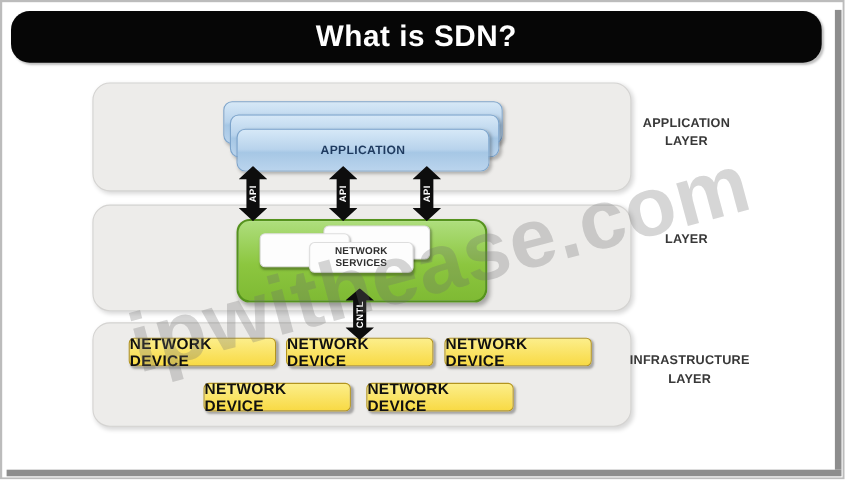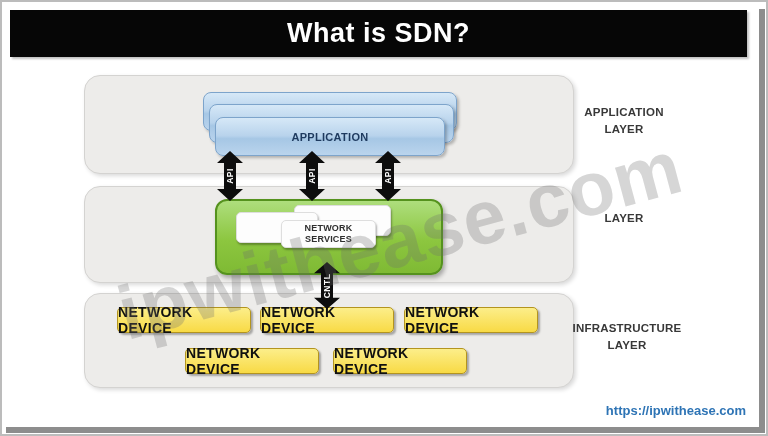--- a/index.html
+++ b/index.html
@@ -9,20 +9,21 @@
   }
   
   .frame{position:absolute;inset:0;border:2px solid #bcbcbc;z-index:40;pointer-events:none;}
   .frame-right{position:absolute;top:9px;right:3px;bottom:9px;width:6px;background:#8d8d8d;z-index:41;pointer-events:none;}
   .frame-bottom{position:absolute;left:6px;right:3px;bottom:3px;height:6px;background:#8d8d8d;z-index:41;pointer-events:none;}
 
   .titlebar{
     position:absolute;left:10px;top:10px;width:737px;height:47px;background:#060606;
     display:flex;align-items:center;justify-content:center;z-index:3;
     box-shadow:2px 2px 2px rgba(0,0,0,0.25);
+    border-radius:17px;
   }
   .titlebar span{color:#ffffff;font-size:27px;font-weight:bold;letter-spacing:0.5px;}
 
   .panel{
     position:absolute;left:84px;width:488px;background:#edecea;
     border:1px solid #d4d3d1;border-radius:16px;
     box-shadow:2px 2px 4px rgba(0,0,0,0.15);z-index:1;
   }
   .panel-app{top:75px;height:97px;}
   .panel-ctrl{top:186px;height:95px;}
@@ -170,19 +171,18 @@
   </div>
   <div class="yellow-box dev4">
     <span>NETWORK DEVICE</span>
   </div>
   <div class="yellow-box dev5">
     <span>NETWORK DEVICE</span>
   </div>
 
   <div class="watermark">ipwithease.com</div>
 
-  <a class="footer-url" href="#">https://ipwithease.com</a>
 
   <div class="frame"></div>
   <div class="frame-right"></div>
   <div class="frame-bottom"></div>
 
 </div>
 
 </body></html>

